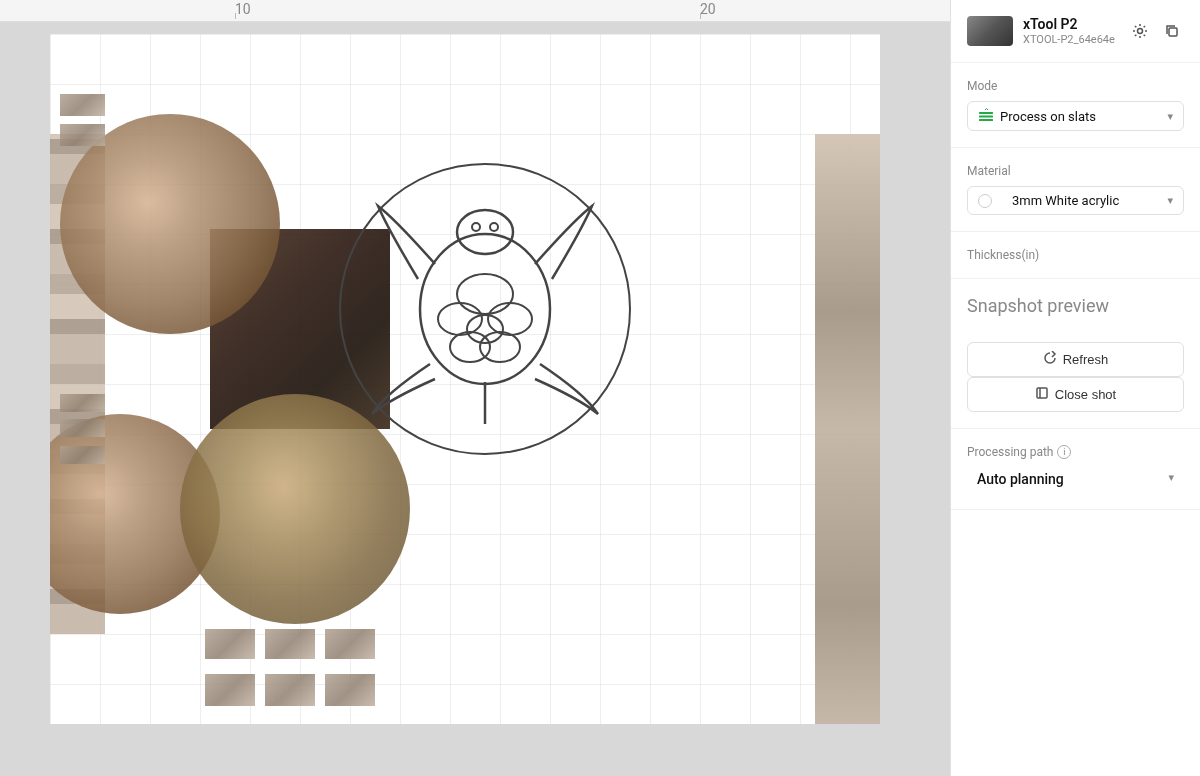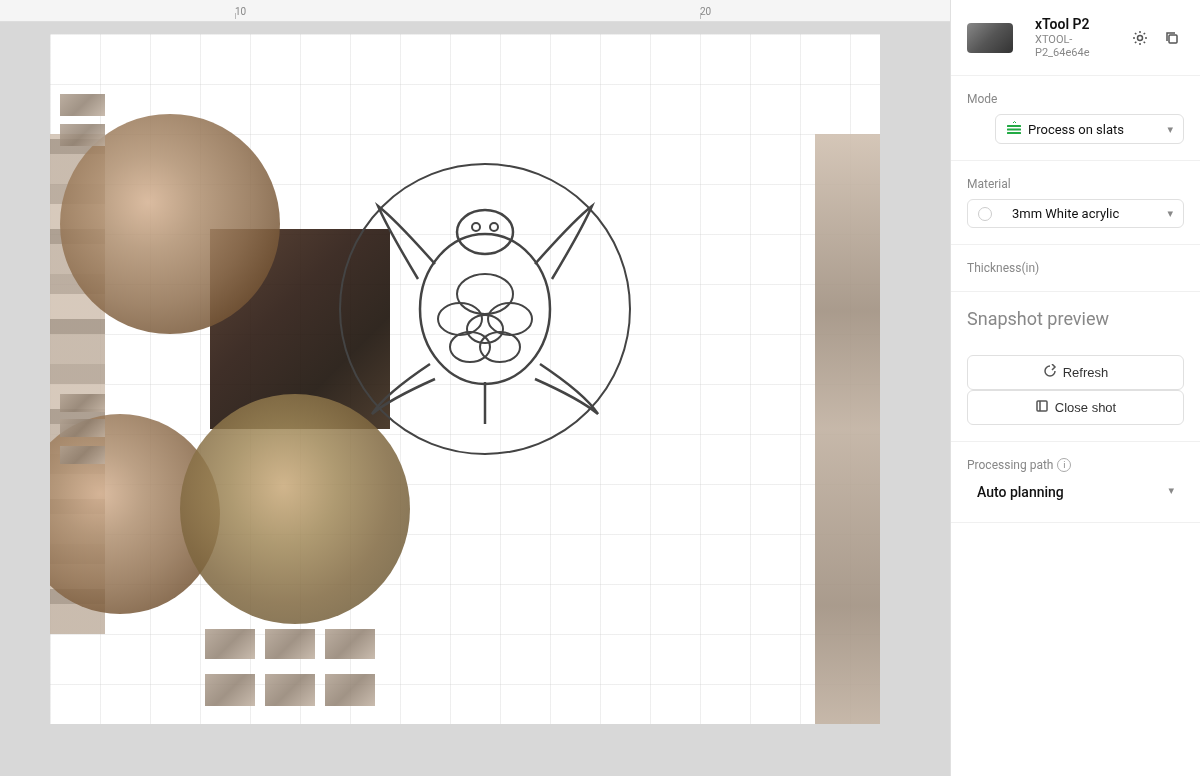--- a/index.html
+++ b/index.html
@@ -36,21 +36,21 @@
 
     .ruler-marks {
       display: flex;
       width: 100%;
       position: relative;
       padding-left: 20px;
     }
 
     .ruler-mark {
       position: absolute;
-      font-size: 10px;
+      font-size: 14px;
       color: #888;
       bottom: 2px;
     }
 
     .ruler-tick {
       position: absolute;
       bottom: 0;
       width: 1px;
       height: 6px;
       background: #bbb;
@@ -228,21 +228,21 @@
     
     .panel-section {
       padding: 16px;
       border-bottom: 1px solid #f0f0f0;
     }
 
     
     .device-row {
       display: flex;
       align-items: center;
-      gap: 22px;
+      gap: 10px;
     }
 
     .device-icon {
       width: 46px;
       height: 30px;
       background: linear-gradient(135deg, #888 0%, #555 50%, #333 100%);
       border-radius: 4px;
       flex-shrink: 0;
     }
 
@@ -287,21 +287,20 @@
 
     .mode-select {
       display: flex;
       align-items: center;
       gap: 6px;
       padding: 6px 10px;
       border: 1px solid #e0e0e0;
       border-radius: 6px;
       cursor: pointer;
       background: #fff;
-      margin-left: 28px;
     }
 
     .mode-icon {
       width: 16px;
       height: 16px;
       display: flex;
       align-items: center;
       justify-content: center;
       color: #22aa44;
       font-size: 12px;

